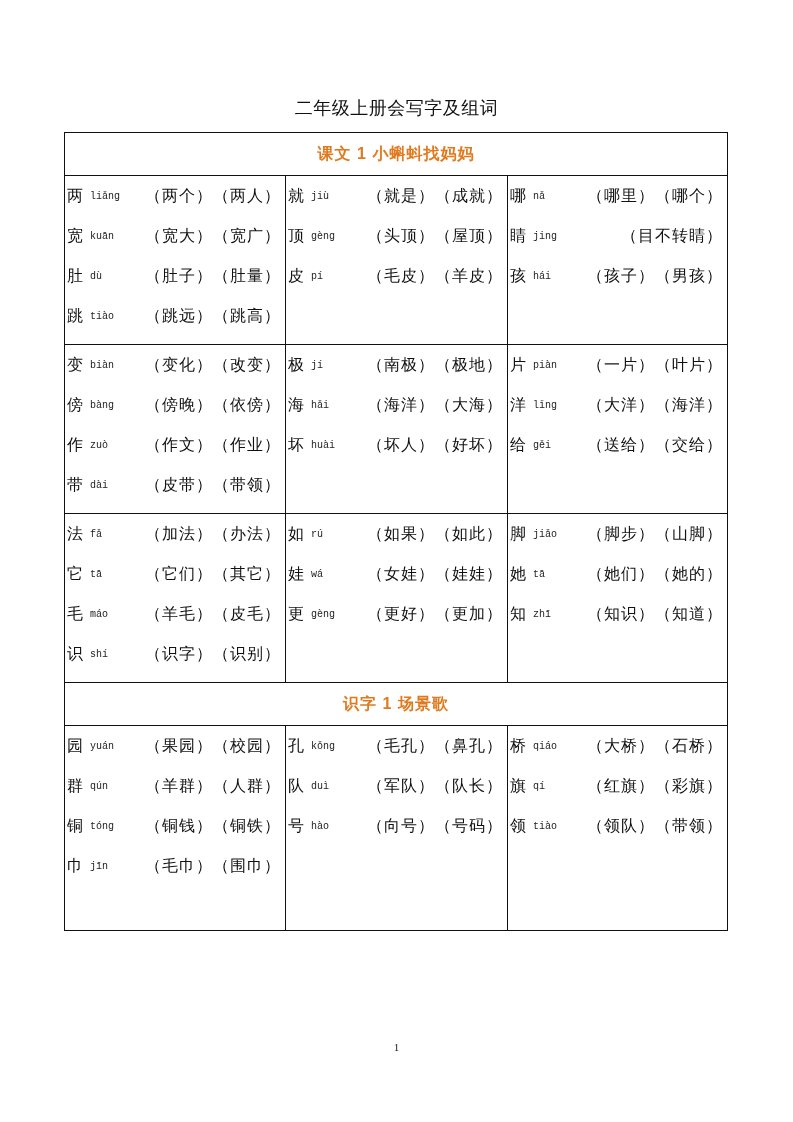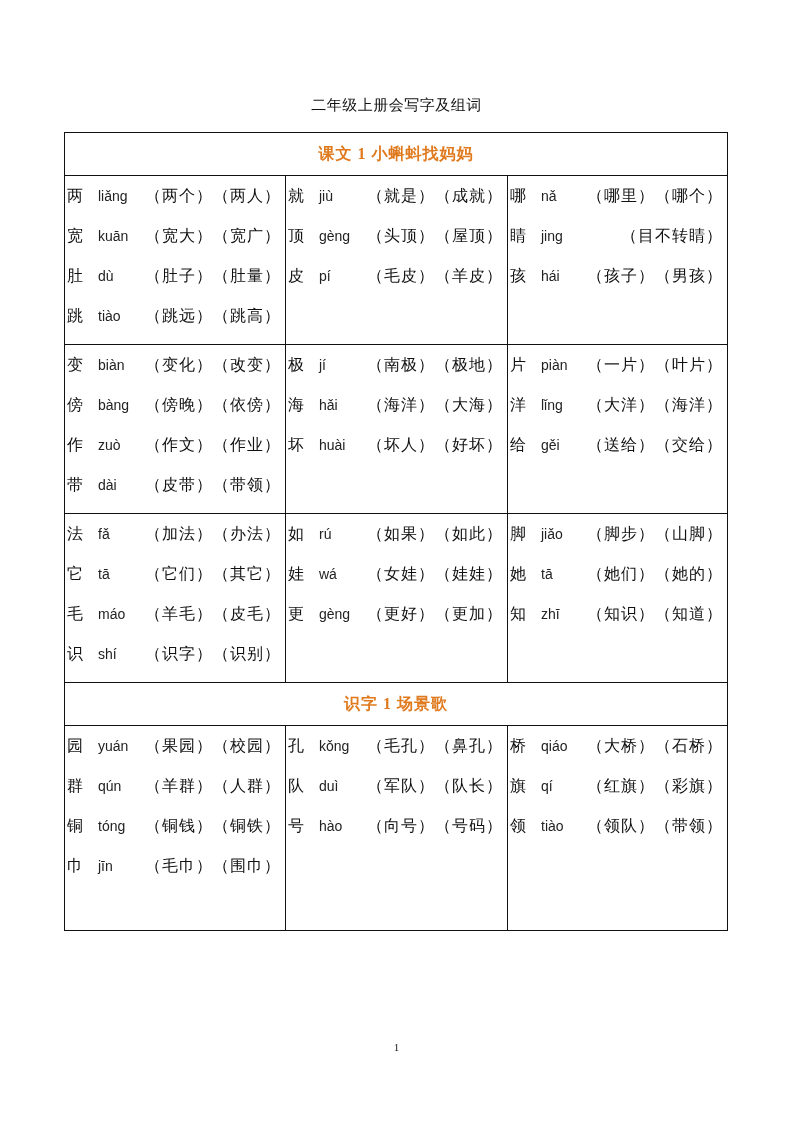--- a/index.html
+++ b/index.html
@@ -1,34 +1,34 @@
 <!DOCTYPE html>
 <html><head>
   <meta charset="utf-8">
   <style>
     html, body { margin: 0; padding: 0; background: #ffffff; }
     body { width: 793px; height: 1122px; position: relative; overflow: hidden;
       font-family: "DejaVu Sans", "Liberation Sans", sans-serif; color: #111; }
     .doc-title { position: absolute; top: 96px; left: 0; width: 793px; text-align: center;
-      font-size: 15px; color: #111; letter-spacing: 0.5px; }
+      font-size: 18px; color: #111; letter-spacing: 0.5px; }
     .sheet { position: absolute; left: 64px; top: 132px; width: 664px;
       border: 1.5px solid #111; box-sizing: border-box; }
     .section-head { height: 42px; line-height: 42px; text-align: center;
-      font-family: Liberation Serif, serif; font-weight: bold;
+      font-family: Liberation Sans, sans-serif; font-weight: bold;
       font-size: 16px; color: #E07A1F; border-bottom: 1.5px solid #111; letter-spacing: 1px; }
     .section-body { display: flex; border-bottom: 1.5px solid #111; }
     .section:last-child .section-body { border-bottom: none; }
     .col { box-sizing: border-box; padding: 0 4px 0 2px; }
     .col:nth-child(1) { width: 221px; border-right: 1.5px solid #111; }
     .col:nth-child(2) { width: 222px; border-right: 1.5px solid #111; }
     .col:nth-child(3) { width: 219px; }
     .entry { height: 40px; display: flex; align-items: center; white-space: nowrap; }
     .entry:first-child { margin-top: 0; }
     .hanzi { font-size: 16px; width: 19px; font-family: "DejaVu Serif", serif; }
-    .pinyin { font-size: 14px; margin-left: 12px; color: #222; font-family: Liberation Sans, sans-serif; flex: 1; }
+    .pinyin { font-size: 10px; margin-left: 4px; color: #222; font-family: Liberation Mono, monospace; flex: 1; }
     .words { font-size: 16px; text-align: center; font-family: "DejaVu Serif", serif; letter-spacing: 1px; }
     .page-number { position: absolute; top: 1041px; left: 0; width: 793px; text-align: center;
       font-size: 11px; color: #222; font-family: "Liberation Serif", serif; }
   </style>
 </head>
 <body>
 
 <div class="doc-title">二年级上册会写字及组词</div>
 
 <div class="sheet" id="sheet">

